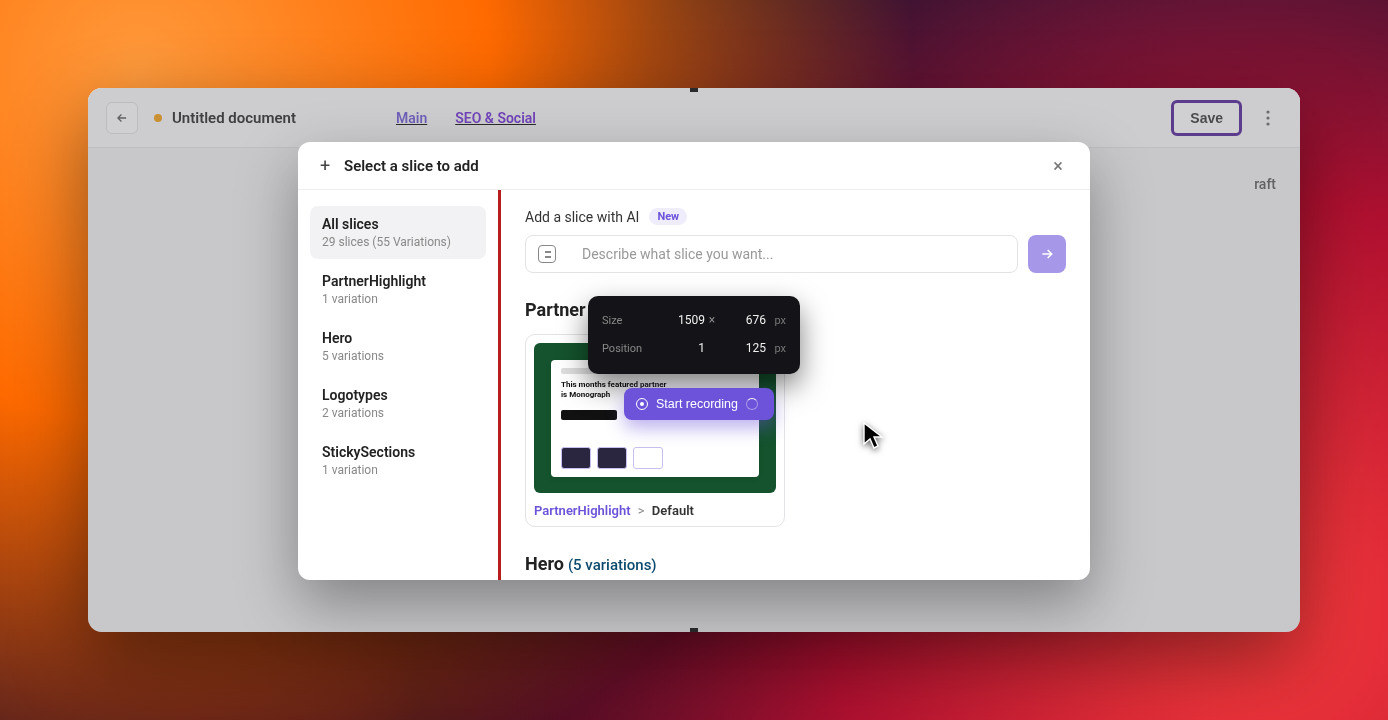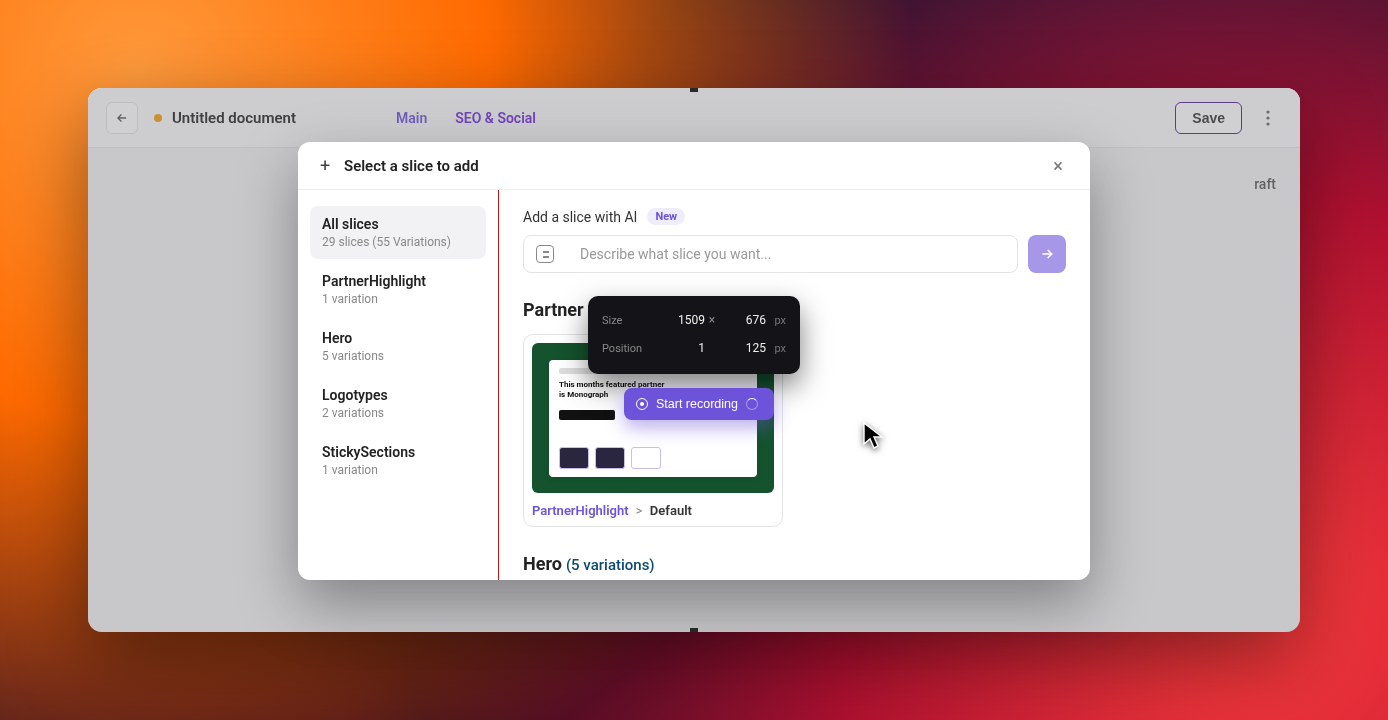--- a/index.html
+++ b/index.html
@@ -22,25 +22,25 @@
   overflow: hidden;
 }
 .app-header {
   height: 60px; display: flex; align-items: center; padding: 0 18px;
   border-bottom: 1px solid #e5e5e7; background: #fafafa;
 }
 .back-btn { width: 32px; height: 32px; display:flex; align-items:center; justify-content:center;
   border:1px solid #e2e2e4; border-radius:6px; background:#fff; color:#555; cursor:pointer; }
 .status-dot { width:8px; height:8px; border-radius:50%; background:#f59e0b; margin:0 10px 0 16px; }
 .doc-title { font-size:15px; font-weight:600; color:#222; }
-.tabs { display:flex; gap:28px; margin-left:100px; }
+.tabs { display:flex; gap:28px; margin-left:100px;text-decoration:underline; }
 .tab { font-size:14px; font-weight:600; color:#6d28d9; cursor:pointer; }
 .tab.active { color:#6c53d9; }
 .spacer { flex:1; }
-.save-btn { background:#fff; border:1px solid #4c1d95; border-radius:6px; padding:7px 16px;
+.save-btn { background:#fff; border:3px solid #4c1d95; border-radius:6px; padding:7px 16px;
   font-size:14px; font-weight:600; color:#333; cursor:pointer; margin-right:12px; }
 .more-btn { width:28px; height:28px; display:flex; align-items:center; justify-content:center;
   color:#666; cursor:pointer; font-size:18px; }
 
 .app-body { position:relative; padding:28px 40px; }
 .page-heading { font-size:15px; font-weight:600; color:#333; text-align:center; }
 .page-sub { font-size:13px; color:#666; text-align:center; margin-top:6px; line-height:1.4; }
 .add-slice-btn { display:block; margin:14px auto 0; background:#6c53d9; color:#fff;
   border:none; border-radius:6px; padding:7px 14px; font-size:13px; font-weight:600; cursor:pointer; }
 .right-fragment { position:absolute; right:24px; top:28px; font-size:14px; color:#555; font-weight:500; }
@@ -62,21 +62,21 @@
 .close-x { margin-left:auto; width:28px; height:28px; display:flex; align-items:center;
   justify-content:center; color:#777; cursor:pointer; font-size:18px; }
 
 .modal-body { flex:1; display:flex; overflow:hidden; }
 .sidebar { width:200px; padding:16px 12px; overflow:auto; }
 .side-item { padding:10px 12px; border-radius:8px; cursor:pointer; margin-bottom:4px; }
 .side-item.active { background:#f2f2f4; }
 .side-name { font-size:14px; font-weight:600; color:#222; }
 .side-sub { font-size:12px; color:#888; margin-top:3px; }
 
-.main { flex:1; padding:18px 24px 0; border-left:1px solid #b91c1c; overflow:auto; position:relative; }
+.main { flex:1; padding:18px 24px 0; border-left:3px solid #b91c1c; overflow:auto; position:relative; }
 .ai-row { display:flex; align-items:center; gap:10px; font-size:14px; color:#333; }
 .new-badge { font-size:11px; font-weight:700; color:#6c53d9; background:#efecfb;
   padding:2px 8px; border-radius:10px; }
 .ai-input-row { display:flex; gap:10px; margin-top:10px; }
 .ai-input { flex:1; display:flex; align-items:center; gap:26px; border:1px solid #e3e3e6;
   border-radius:8px; padding:9px 12px; background:#fff; }
 .ai-icon { width:18px; height:18px; border:1.5px solid #888; border-radius:4px; position:relative; }
 .ai-icon::before, .ai-icon::after { content:""; position:absolute; background:#888; }
 .ai-icon::before { width:6px; height:1.5px; left:6px; top:5px; }
 .ai-icon::after { width:6px; height:1.5px; left:6px; top:10px; }

